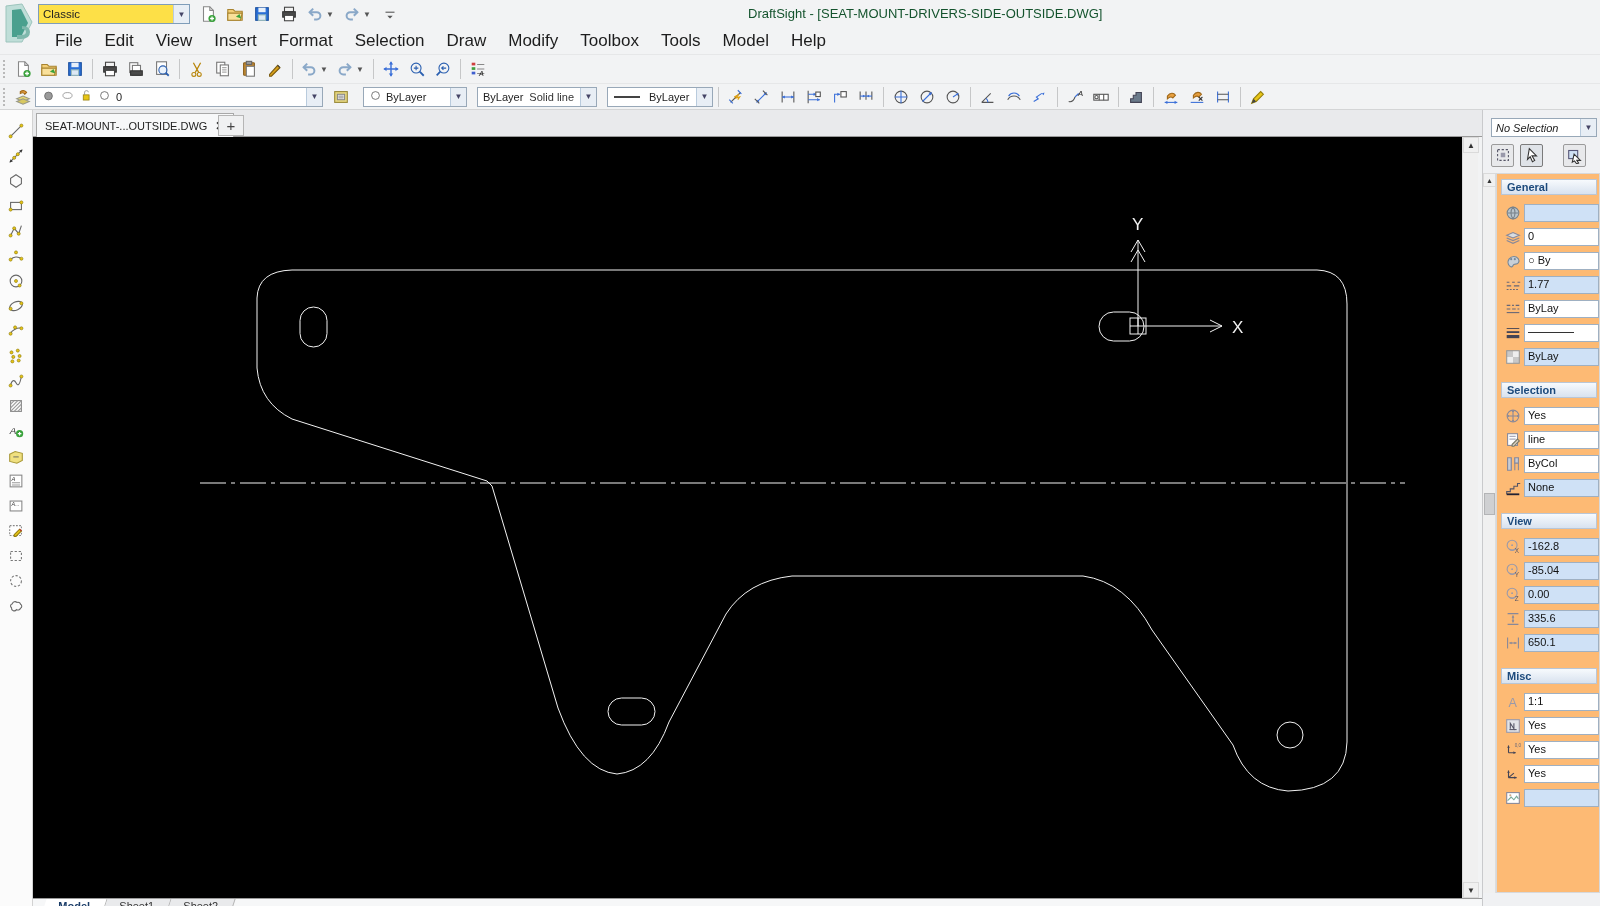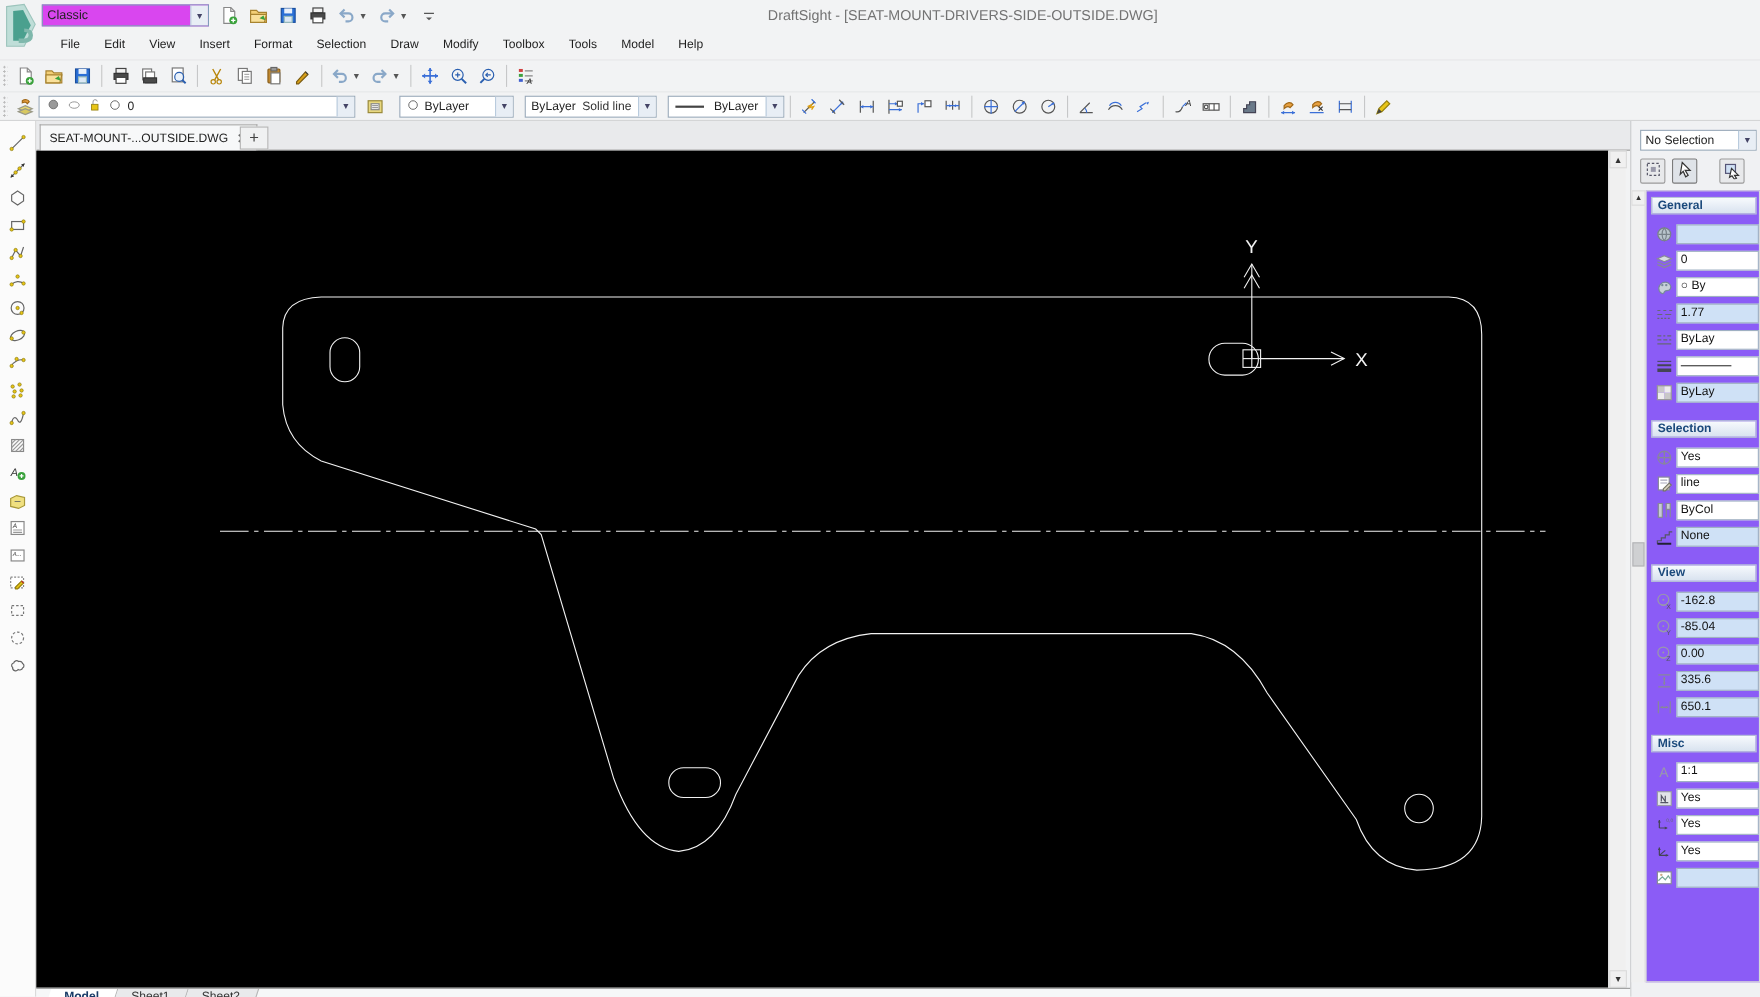--- a/index.html
+++ b/index.html
@@ -4,31 +4,31 @@
 <style>
   * { margin:0; padding:0; box-sizing:border-box; }
   html,body { width:1600px; height:906px; overflow:hidden;
     font-family:"Liberation Sans", sans-serif; background:#f2f3f4; color:#222;
     -webkit-font-smoothing:antialiased; }
   .abs { position:absolute; }
 
   
   #titlebar { left:0; top:0; width:1600px; height:28px; background:#f2f3f4; }
   #logo { left:2px; top:2px; width:36px; height:44px; z-index:5; }
-  #workspace-combo { left:38px; top:4px; width:152px; height:20px; background:#d946ef;
+  #workspace-combo { left:38px; top:4px; width:152px; height:20px; background:#fde047;
     border:1px solid #7f9db9; display:flex; align-items:center; font-size:11.5px; }
   #workspace-combo .val { flex:1; padding-left:4px; }
   .combo-arrow { width:16px; height:100%; border-left:1px solid #b9cbdd; background:#e8eef5;
     display:flex; align-items:center; justify-content:center; font-size:8px; color:#446; }
   #quickbar { left:196px; top:2px; height:24px; display:flex; align-items:center; gap:3px; }
-  #window-title { left:698px; top:6px; font-size:13px; color:#737373; }
+  #window-title { left:748px; top:6px; font-size:13px; color:#14532d; }
 
   #menubar { left:0; top:28px; width:1600px; height:26px; display:flex; align-items:center;
     padding-left:44px; background:#f2f3f4; }
-  .menu-item { padding:4px 11px; font-size:11px; color:#1d1d1d; }
+  .menu-item { padding:4px 11px; font-size:17px; color:#1d1d1d; }
 
   .grip { width:5px; height:20px; margin:0 4px 0 2px;
     background-image:radial-gradient(#b9b9b9 30%, transparent 31%);
     background-size:4px 4px; }
   #toolbar2 { left:0; top:54px; width:1600px; height:29px; display:flex; align-items:center;
     border-top:1px solid #e6e7e8; }
   #toolbar3 { left:0; top:83px; width:1600px; height:27px; display:flex; align-items:center;
     border-top:1px solid #e6e7e8; border-bottom:1px solid #d4d5d6; }
   .tb-group { display:flex; align-items:center; gap:2px; }
   .tb-sep { width:1px; height:20px; background:#c6c7c8; margin:0 5px; }
@@ -71,32 +71,32 @@
   #vscroll { left:1462px; top:137px; width:16px; height:761px; background:#f0f0f0;
     border-left:1px solid #dcdcdc; }
   .scr-btn { width:16px; height:16px; display:flex; align-items:center; justify-content:center;
     font-size:8px; color:#333; background:#f0f0f0; border:1px solid #dadada; }
   #vscroll .down { position:absolute; bottom:0; }
 
   
   #propspanel { left:1482px; top:110px; width:118px; height:796px; background:#f0f1f3;
     border-left:1px solid #c9cacc; overflow:hidden; font-size:11px; }
   #sel-combo { margin:8px 3px 0 8px; height:19px; background:#fff; border:1px solid #98a8b8;
-    display:flex; align-items:center; }
+    display:flex; align-items:center;font-style:italic; }
   #sel-combo .val { flex:1; padding-left:4px; }
   #sel-buttons { display:flex; gap:6px; margin:7px 0 0 8px; }
   .sel-btn { width:23px; height:23px; background:#e8e9eb; border:1px solid #9b9b9b;
     border-radius:2px; display:flex; align-items:center; justify-content:center; }
   .sel-btn.on { background:#dfe3e8; border-color:#7b7b7b; }
   #panel-body { display:flex; margin-top:6px; height:720px; }
   #panel-scroll { width:13px; background:#f0f0f0; border-right:1px solid #dddddd; position:relative; }
   #panel-scroll .scr-btn { width:13px; height:14px; font-size:7px; }
   #panel-thumb { position:absolute; left:1px; top:320px; width:11px; height:22px;
     background:#cfd0d2; border:1px solid #b3b4b6; }
-  #panel-content { flex:1; padding:2px 0 0 3px; background:#8b5cf6; border:1px solid #d7d8da; }
+  #panel-content { flex:1; padding:2px 0 0 3px; background:#fdba74; border:1px solid #d7d8da; }
   .sec-header { height:16px; margin:3px 2px 0 1px; padding-left:5px;
     background:linear-gradient(#f7fafd,#d8e2ef); border:1px solid #b9c6d6;
     color:#1c4a7c; font-weight:bold; font-size:11px; line-height:15px; }
   .sec-rows { padding:8px 0 8px 2px; }
   .prow { display:flex; align-items:center; height:20px; margin-bottom:4px; }
   .prow .picon { width:22px; display:flex; justify-content:center; }
   .pfield { flex:1; height:18px; border:1px solid #9fb0c2; background:#fff; padding:1px 0 0 3px;
     white-space:nowrap; overflow:hidden; font-size:11px; color:#111; }
   .pfield.hl { background:#cfe1f6; }
   .pfield .lsmp { margin-top:6px; width:46px; height:1px; background:#333; }

